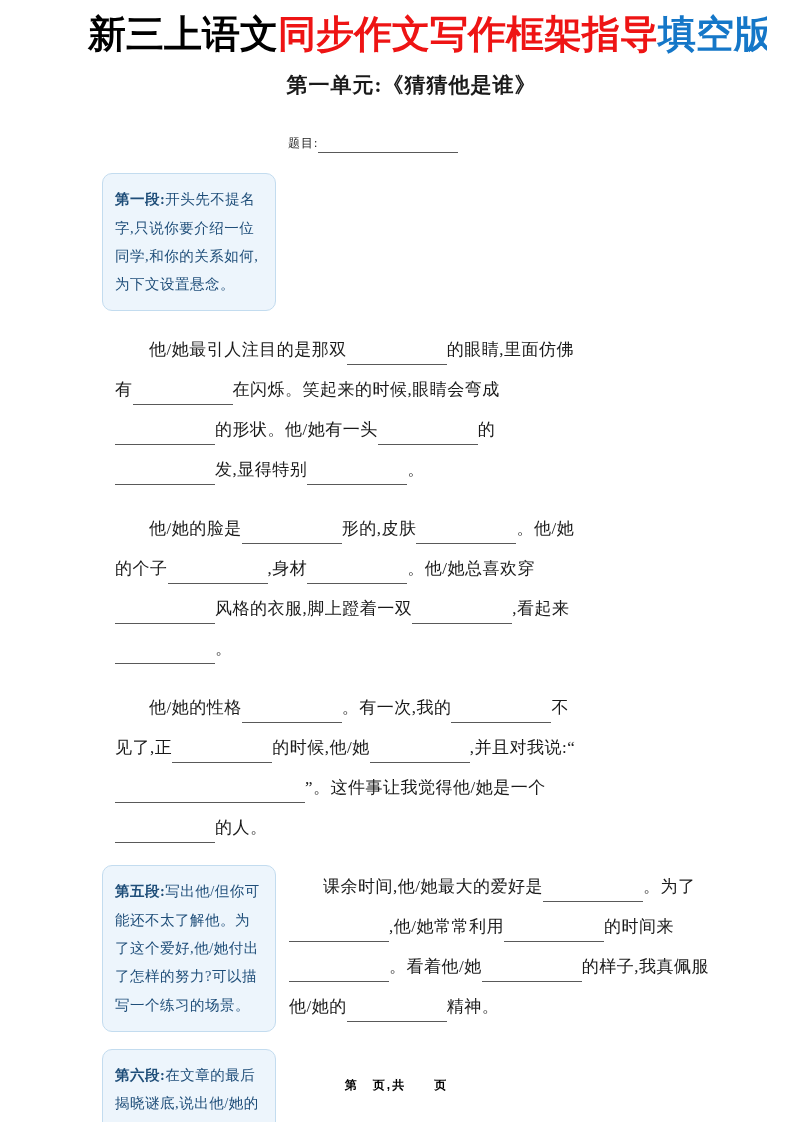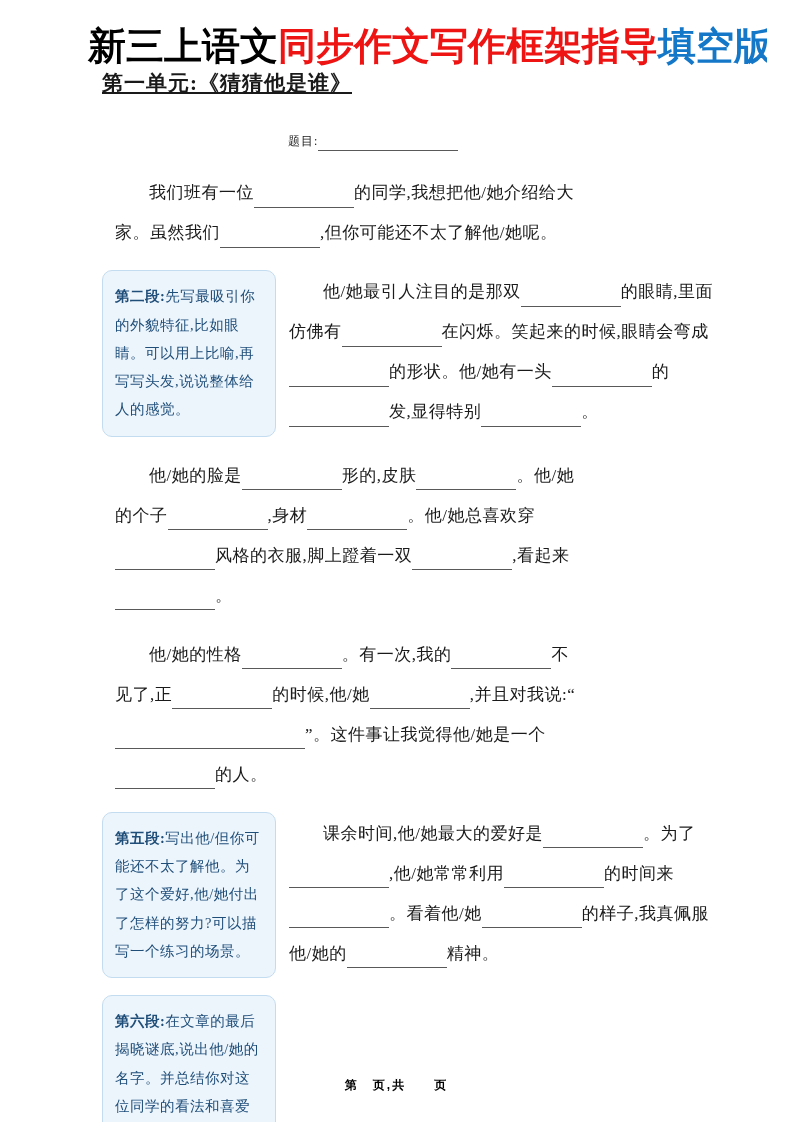--- a/index.html
+++ b/index.html
@@ -10,35 +10,35 @@
     --guide-text:#1f4e79;
     --body-text:#1a1a1a;
     --blank-line:#595959;
   }
   *{margin:0;padding:0;box-sizing:border-box;}
   html,body{background:#ffffff;}
   .page{
     width:741px;height:1122px;margin:0 auto;background:#ffffff;
     font-family:"Liberation Serif","DejaVu Serif",serif;
     color:var(--body-text);
-    padding:24px 46px 0 76px;
+    padding:12px 46px 0 76px;
     position:relative;overflow:hidden;
   }
   .main-title{
     text-align:center;
     font-family:"Liberation Sans","DejaVu Sans",sans-serif;
     font-weight:900;font-size:38px;line-height:1.18;letter-spacing:0;
     white-space:nowrap;margin-left:-14px;
   }
   .t-black{color:#000000;}
   .t-red{color:var(--title-red);}
   .t-blue{color:var(--title-blue);}
   .sub-title{
-    text-align:left;font-size:21px;font-weight:bold;
-    letter-spacing:1px;text-decoration:underline;
+    text-align:center;font-size:21px;font-weight:bold;
+    margin-top:14px;letter-spacing:1px;
   }
   .topic-row{
     margin:36px 0 0 186px;font-size:12px;letter-spacing:1px;
   }
   .blank{
     display:inline-block;
     border-bottom:1.5px solid var(--blank-line);
     height:1.05em;vertical-align:-0.55em;
   }
   .sections{margin-top:20px;}
@@ -75,24 +75,23 @@
 <div class="page">
 
   <h1 class="main-title"><span class="t-black">新三上语文</span><span class="t-red">同步作文写作框架指导</span><span class="t-blue">填空版</span></h1>
 
   <h2 class="sub-title">第一单元:《猜猜他是谁》</h2>
 
   <div class="topic-row"><span>题目:</span><span class="blank" style="width: 140px;"></span></div>
 
   <div class="sections">
       <div class="row">
-        <div class="para"><span>我们班有一位</span><span class="blank" style="width: 100px;"></span><span>的同学,我想把他/她介绍给大家。虽然我们</span><span class="blank" style="width: 100px;"></span><span>,但你可能还不太了解他/她呢。</span></div>
+        <div class="guide-box"><span class="guide-label">第一段:</span><span class="guide-text">开头先不提名字,只说你要介绍一位同学,和你的关系如何,为下文设置悬念。</span></div>
       </div>
       <div class="row">
-        <div class="guide-box"><span class="guide-label">第二段:</span><span class="guide-text">先写最吸引你的外貌特征,比如眼睛。可以用上比喻,再写写头发,说说整体给人的感觉。</span></div>
         <div class="para"><span>他/她最引人注目的是那双</span><span class="blank" style="width: 100px;"></span><span>的眼睛,里面仿佛有</span><span class="blank" style="width: 100px;"></span><span>在闪烁。笑起来的时候,眼睛会弯成</span><span class="blank" style="width: 100px;"></span><span>的形状。他/她有一头</span><span class="blank" style="width: 100px;"></span><span>的</span><span class="blank" style="width: 100px;"></span><span>发,显得特别</span><span class="blank" style="width: 100px;"></span><span>。</span></div>
       </div>
       <div class="row">
         <div class="para"><span>他/她的脸是</span><span class="blank" style="width: 100px;"></span><span>形的,皮肤</span><span class="blank" style="width: 100px;"></span><span>。他/她的个子</span><span class="blank" style="width: 100px;"></span><span>,身材</span><span class="blank" style="width: 100px;"></span><span>。他/她总喜欢穿</span><span class="blank" style="width: 100px;"></span><span>风格的衣服,脚上蹬着一双</span><span class="blank" style="width: 100px;"></span><span>,看起来</span><span class="blank" style="width: 100px;"></span><span>。</span></div>
       </div>
       <div class="row">
         <div class="para"><span>他/她的性格</span><span class="blank" style="width: 100px;"></span><span>。有一次,我的</span><span class="blank" style="width: 100px;"></span><span>不见了,正</span><span class="blank" style="width: 100px;"></span><span>的时候,他/她</span><span class="blank" style="width: 100px;"></span><span>,并且对我说:“</span><span class="blank" style="width: 190px;"></span><span>”。这件事让我觉得他/她是一个</span><span class="blank" style="width: 100px;"></span><span>的人。</span></div>
       </div>
       <div class="row">
         <div class="guide-box"><span class="guide-label">第五段:</span><span class="guide-text">写出他/但你可能还不太了解他。为了这个爱好,他/她付出了怎样的努力?可以描写一个练习的场景。</span></div>

